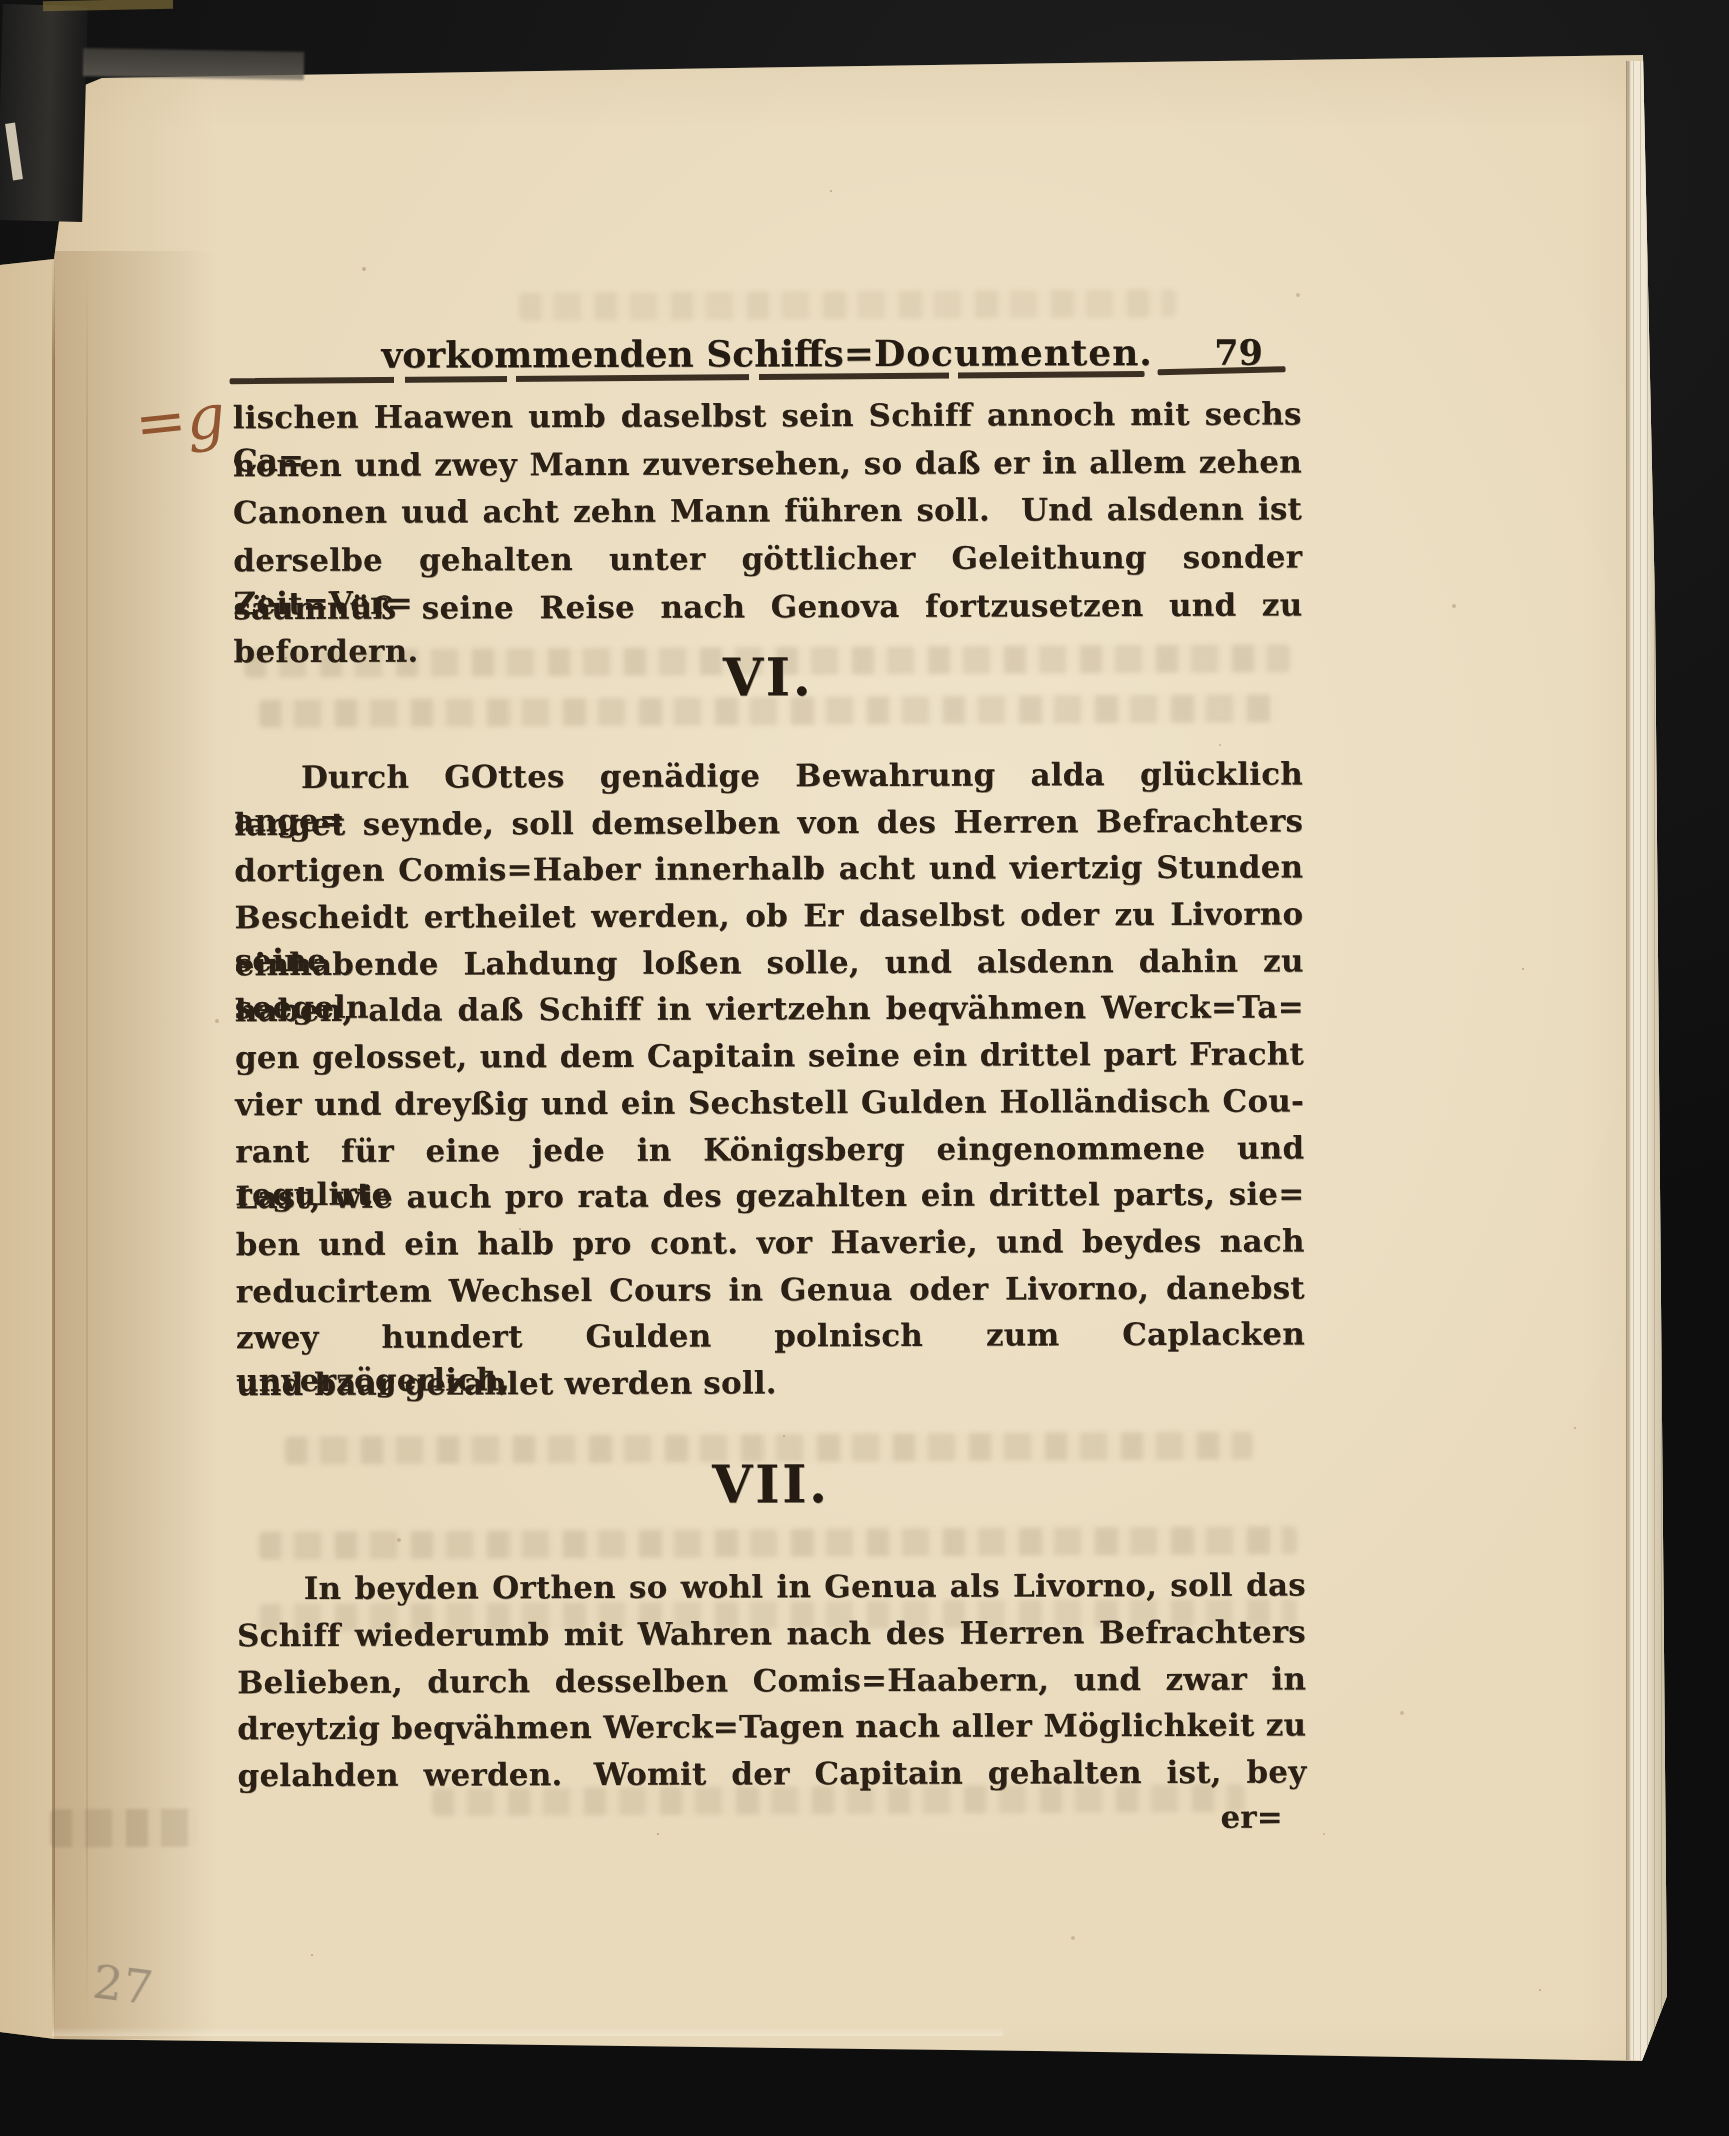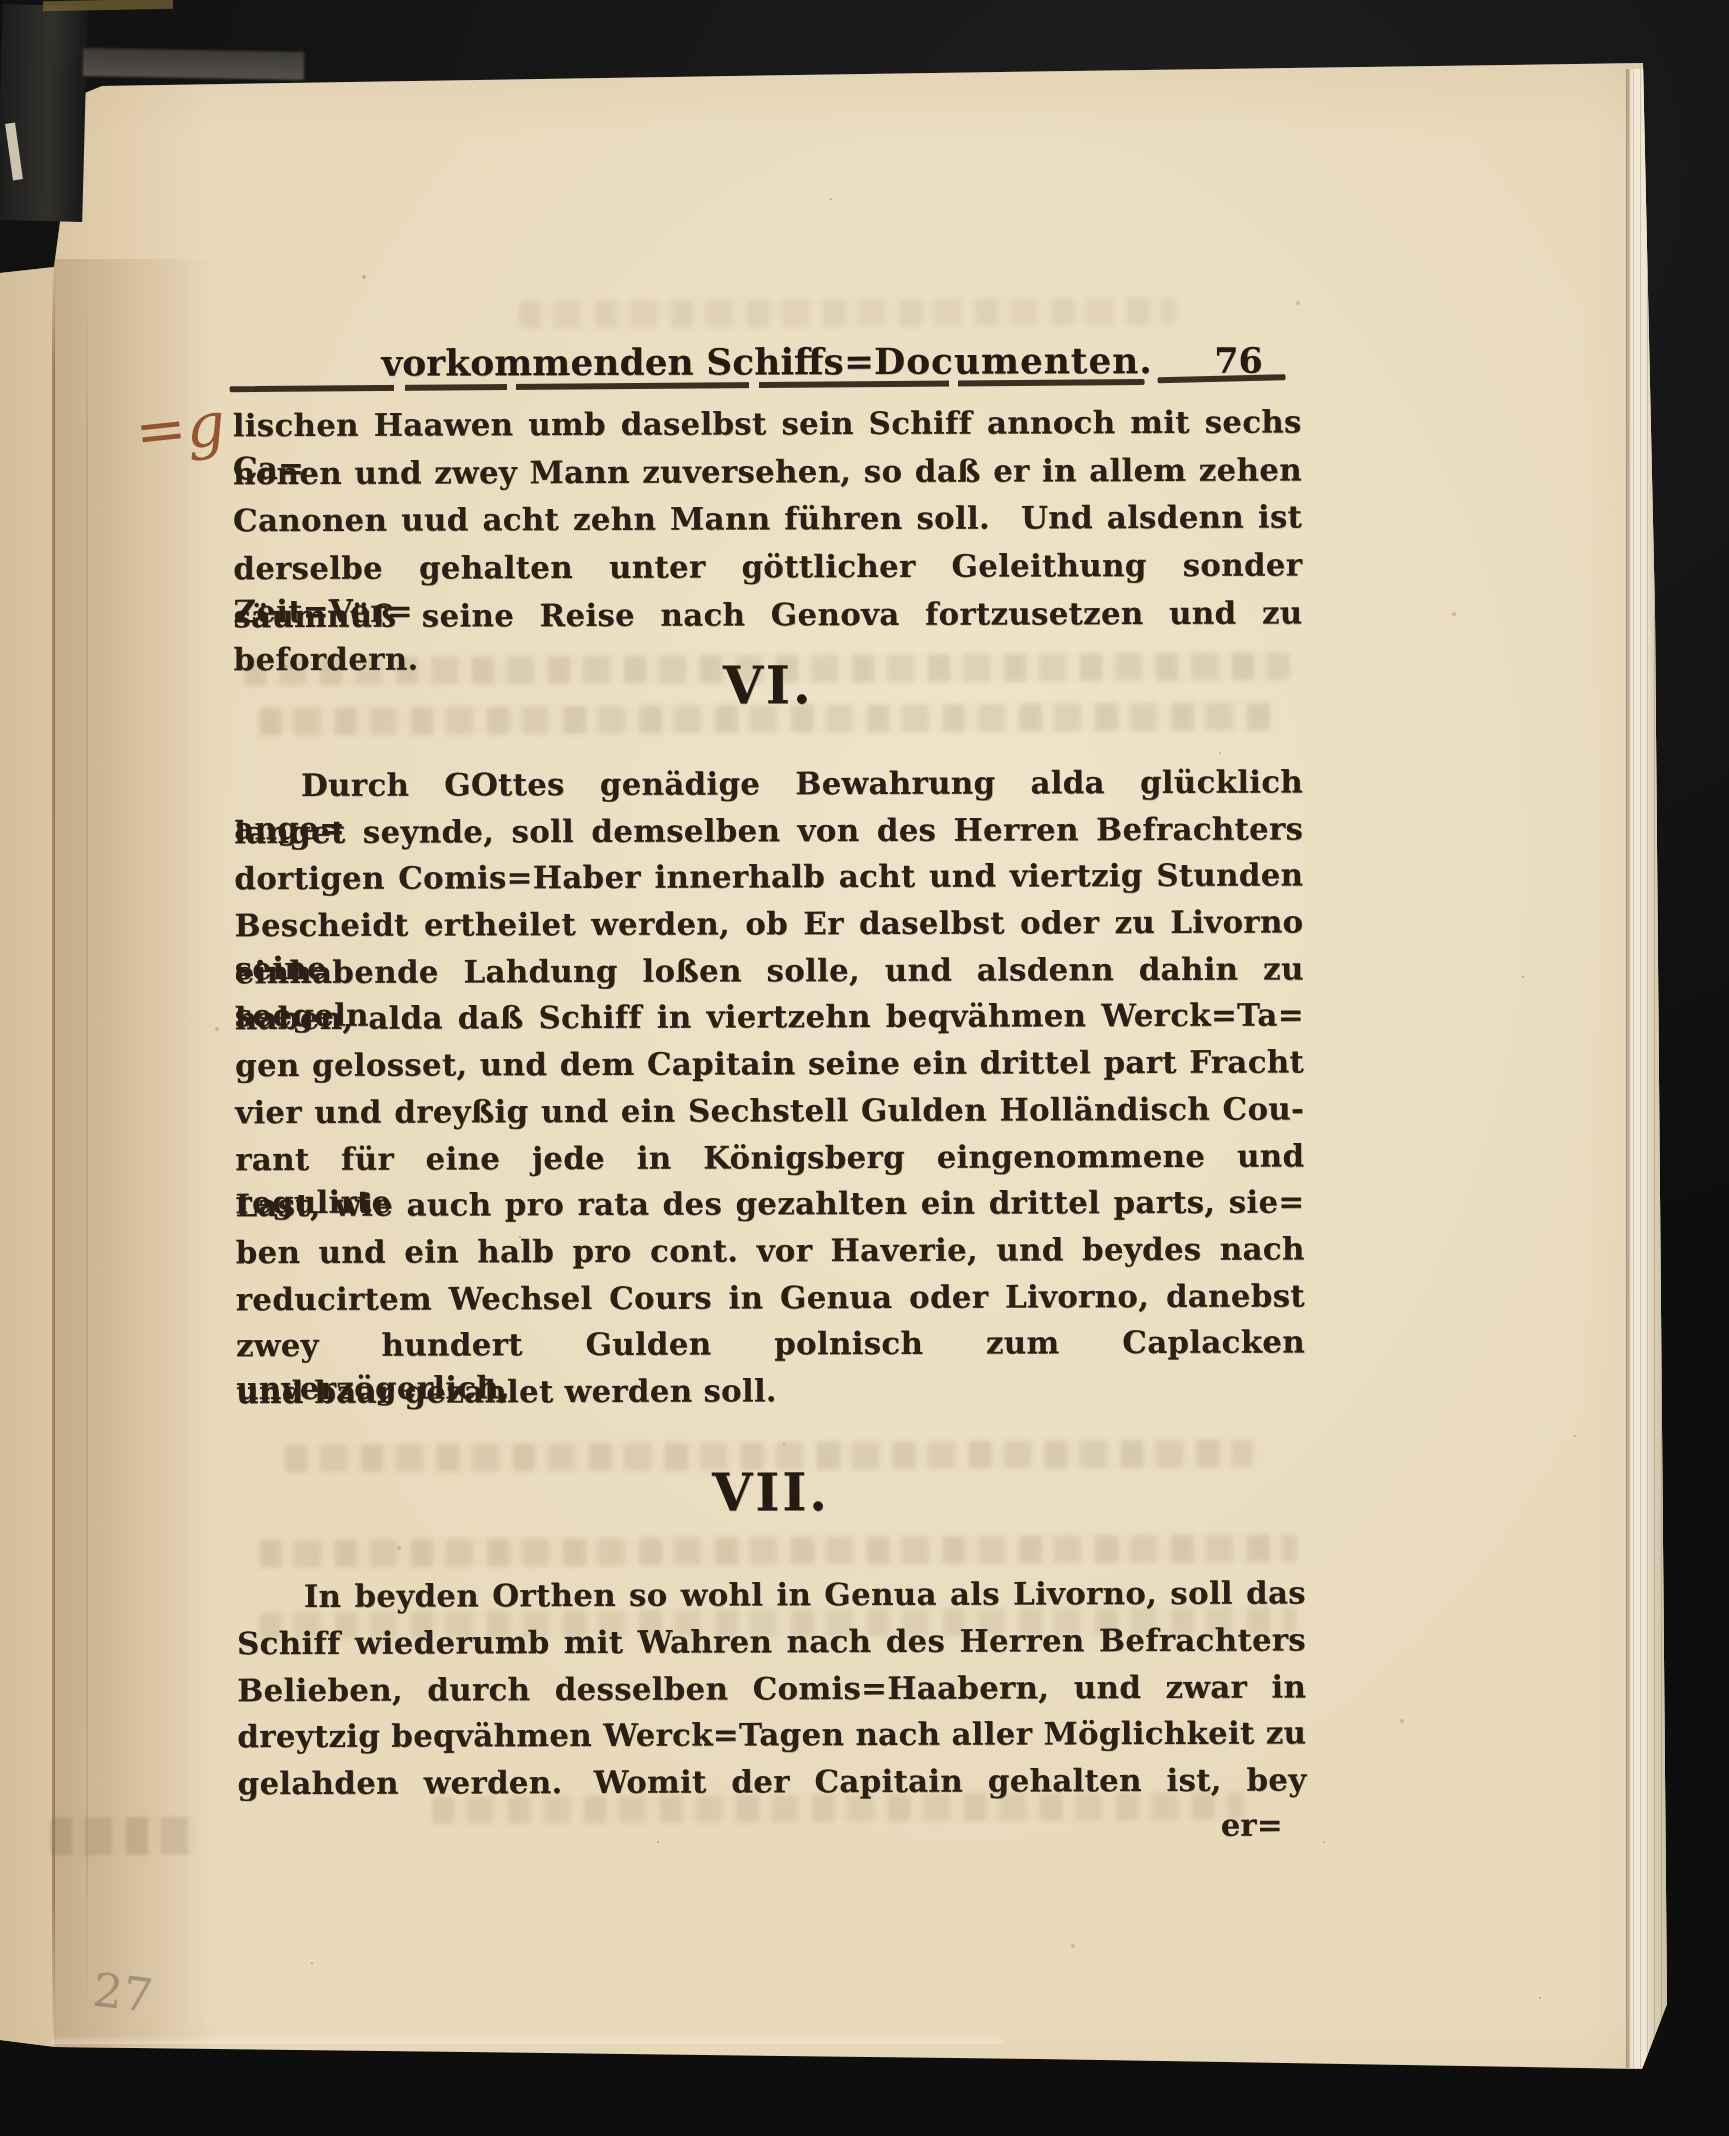--- a/index.html
+++ b/index.html
@@ -16,21 +16,20 @@
     clip-path:polygon(102px 78px,865px 66px,1643px 55px,1655px 605px,1667px 1996px,
                       1642px 2061px,1038px 2051px,55px 2039px,0 2032px,0 265px,
                       54px 259px,69px 147px,85px 85px);
     background:
       radial-gradient(1081px 1427px at 56% 40%, rgba(255,252,240,.28), rgba(255,252,240,0) 72%),
       linear-gradient(90deg, rgba(196,168,126,.55) 0px, rgba(196,168,126,0) 216px),
       linear-gradient(270deg, rgba(205,185,148,.5) 0px, rgba(205,185,148,0) 147px),
       linear-gradient(180deg, rgba(205,185,148,.45) 0px, rgba(205,185,148,0) 130px),
       linear-gradient(0deg, rgba(210,192,156,.4) 0px, rgba(210,192,156,0) 121px),
       #e9dabc;
-    margin-top: 8px;
   }
   .gutter-crease{position:absolute;left:52px;top:255px;width:2.6px;height:1783px;
     background:linear-gradient(180deg, rgba(110,80,45,0), rgba(110,80,45,.55) 6%, rgba(106,78,44,.5) 92%, rgba(110,80,45,0));}
   .gutter-shadow{position:absolute;left:54px;top:251px;width:164px;height:1788px;
     background:linear-gradient(90deg, rgba(140,108,66,.28), rgba(140,108,66,0));}
   .gutter-crease2{position:absolute;left:86px;top:268px;width:1.7px;height:1764px;
     background:linear-gradient(180deg, rgba(120,92,56,0), rgba(120,92,56,.18) 10%, rgba(120,92,56,.15) 90%, rgba(120,92,56,0));}
   .top-edge-line{position:absolute;left:102px;top:74px;width:1544px;height:2.6px;
     transform-origin:left center;transform:rotate(-0.84deg);background:rgba(110,95,70,.4);}
   .page-edge-stack{position:absolute;left:1626px;top:61px;width:42px;height:1999px;
@@ -120,21 +119,21 @@
     <div class="bleed" style="left:259px;top:1529px;width:1038px"></div>
     <div class="bleed" style="left:259px;top:1601px;width:1038px;opacity:.28"></div>
     <div class="bleed" style="left:432px;top:1786px;width:813px;opacity:.3"></div>
     <div class="bleed" style="left:50px;top:1809px;width:147px;height:38px;opacity:.45;filter:blur(1.7px)"></div>
 
     <div class="textblock">
 
       <div class="running-head">
         <span>vorkommenden Schiffs=</span><span class="antiqua">Documenten.</span>
       </div>
-      <div class="page-number">76</div>
+      <div class="page-number">79</div>
       <div class="rule1"></div>
       <div class="rule2"></div>
 
       <div class="line" style="top:394px">lischen Haawen umb daselbst sein Schiff annoch mit sechs Ca=</div>
       <div class="line" style="top:442px">nonen und zwey Mann zuversehen, so daß er in allem zehen</div>
       <div class="line" style="top:489px">Canonen uud acht zehn Mann führen soll. Und alsdenn ist</div>
       <div class="line" style="top:537px">derselbe gehalten unter göttlicher Geleithung sonder Zeit=Ver=</div>
       <div class="line" style="top:585px">säumnüß seine Reise nach Genova fortzusetzen und zu befordern.</div>
 
       <div class="section-heading" style="top:647px">VI.</div>

